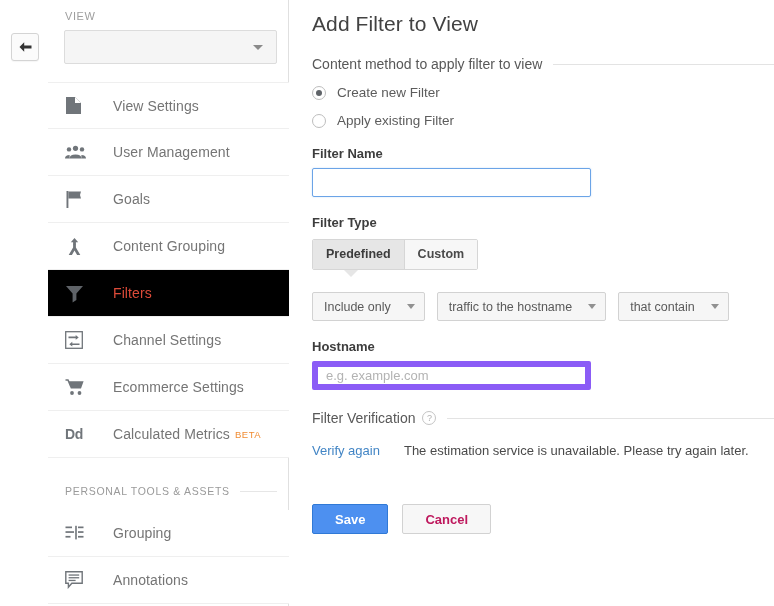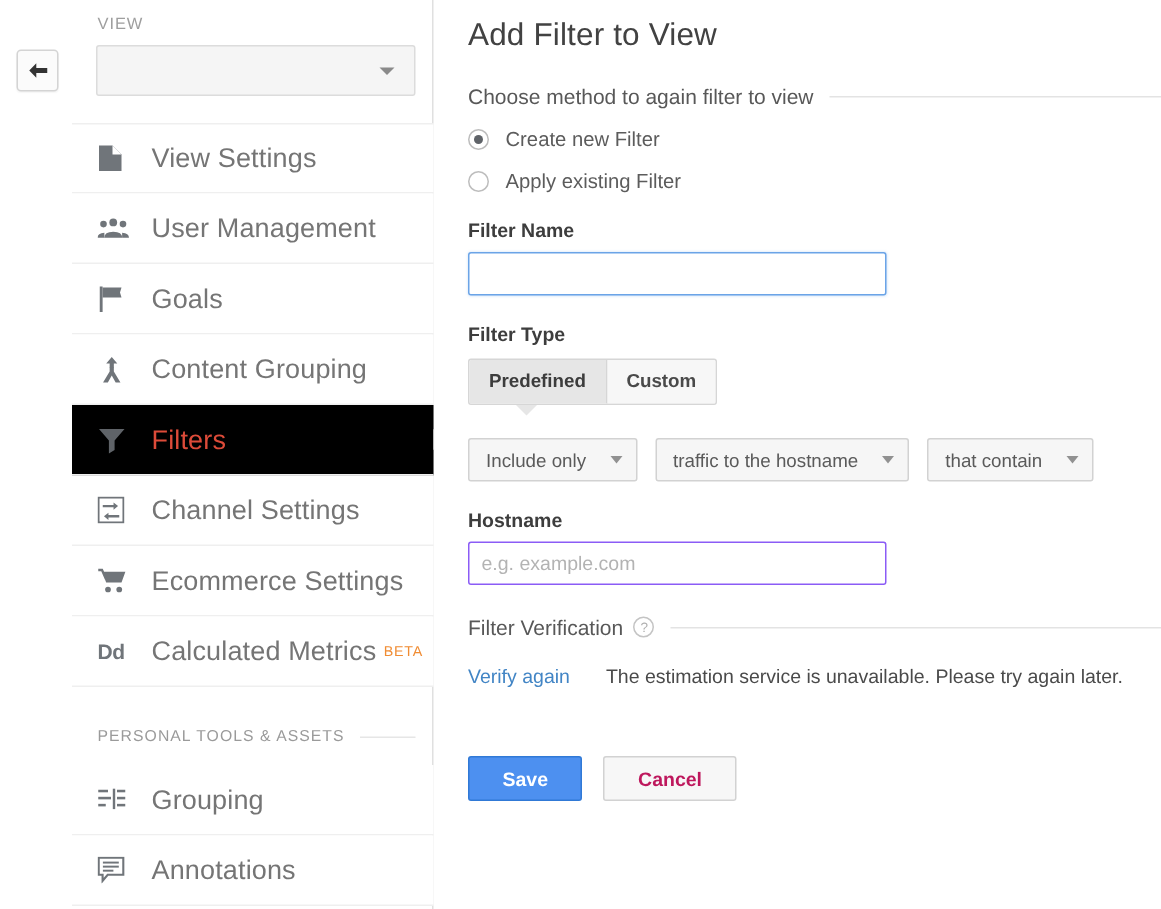--- a/index.html
+++ b/index.html
@@ -109,24 +109,25 @@
   .nav-item.active { background: #000000; }
   .nav-item .ico {
     width: 30px;
     min-width: 30px;
     display: flex;
     align-items: center;
     justify-content: flex-start;
     color: #70757a;
   }
   .nav-item .label {
-    font-size: 18px;
+    font-size: 14px;
     color: #757575;
     letter-spacing: 0.1px;
     padding-left: 6px;
+    margin-left: 12px;
   }
   .nav-item.active .label { color: #dd4b39; }
   .nav-item .beta {
     font-size: 9.5px;
     color: #f08c33;
     letter-spacing: 0.5px;
     margin-left: 5px;
     font-weight: 400;
   }
   
@@ -252,21 +253,21 @@
     font-size: 13px;
     color: #3d3d3d;
     font-weight: bold;
     margin-top: 18px;
     margin-bottom: 7px;
   }
 
   .text-input {
     width: 279px;
     height: 29px;
-    border: 1px solid #8b5cf6;
+    border: 6px solid #8b5cf6;
     border-radius: 2px;
     background: #fff;
     font-size: 13px;
     color: #4a4a4a;
     padding: 0 8px;
     font-family: "Liberation Sans", sans-serif;
     outline: none;
   }
   .text-input.focused {
     border: 1px solid #6ba4e7;
@@ -510,21 +511,21 @@
       </div>
 
     </div>
   </div>
 
   <div class="main">
 
     <div class="page-title">Add Filter to View</div>
 
     <div class="sec-head">
-      <span class="txt">Choose method to again filter to view</span>
+      <span class="txt">Content method to apply filter to view</span>
       <span class="rule"></span>
     </div>
 
     <div class="radio-row">
       <span class="radio checked"></span>
       <span class="rlabel">Create new Filter</span>
     </div>
 
     <div class="radio-row">
       <span class="radio"></span>

